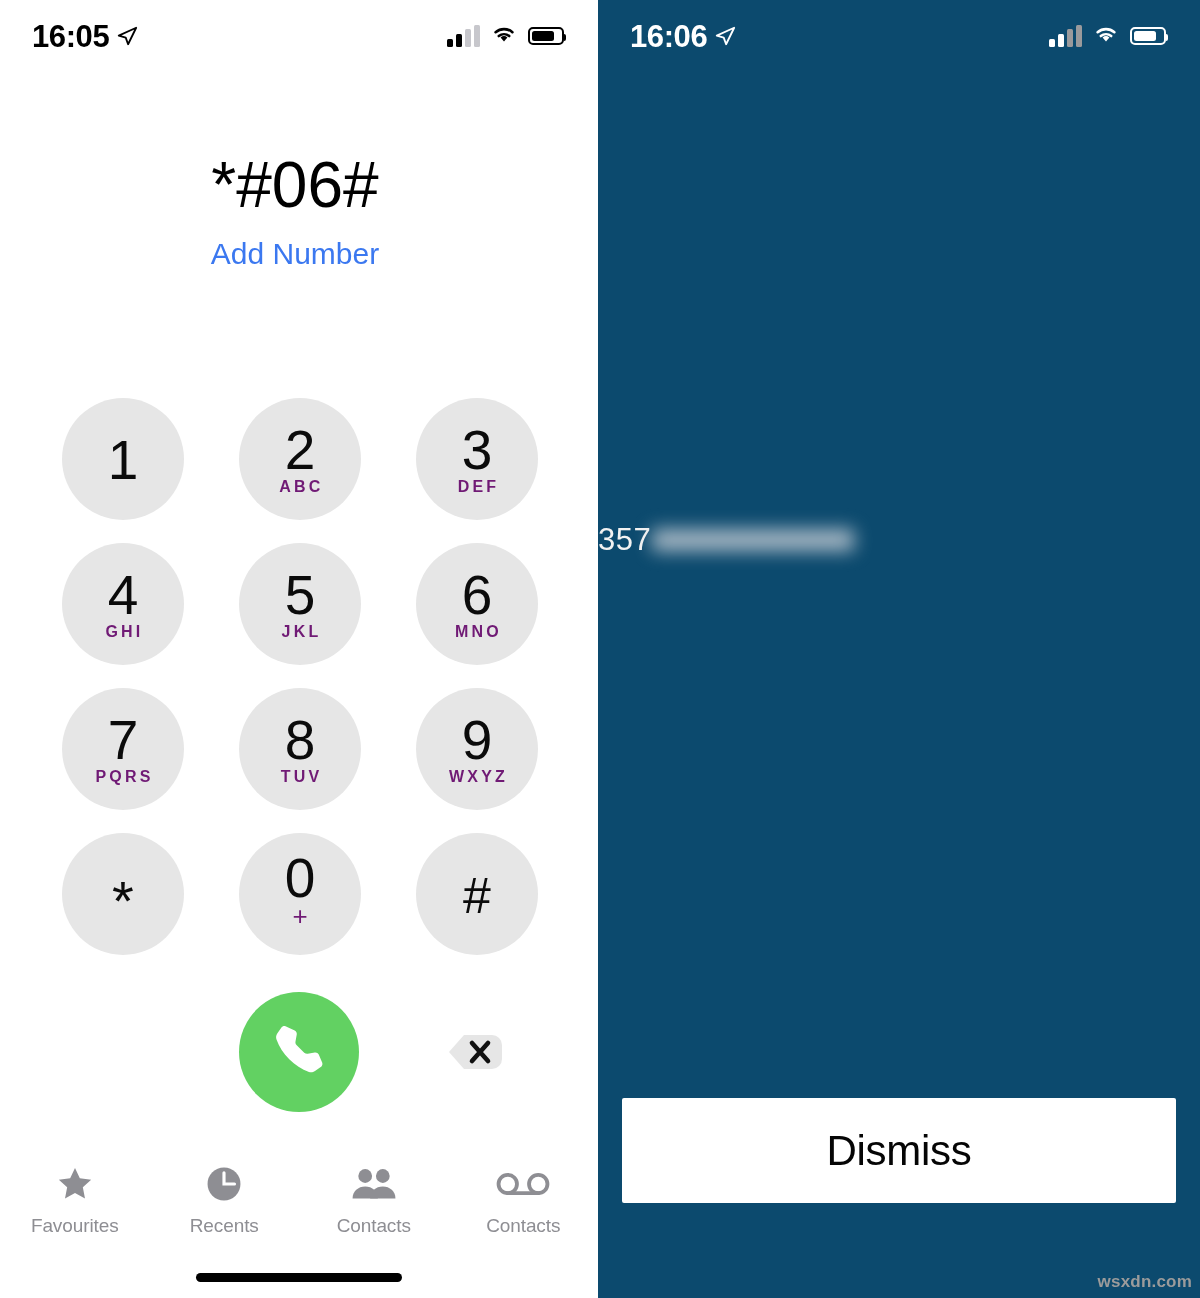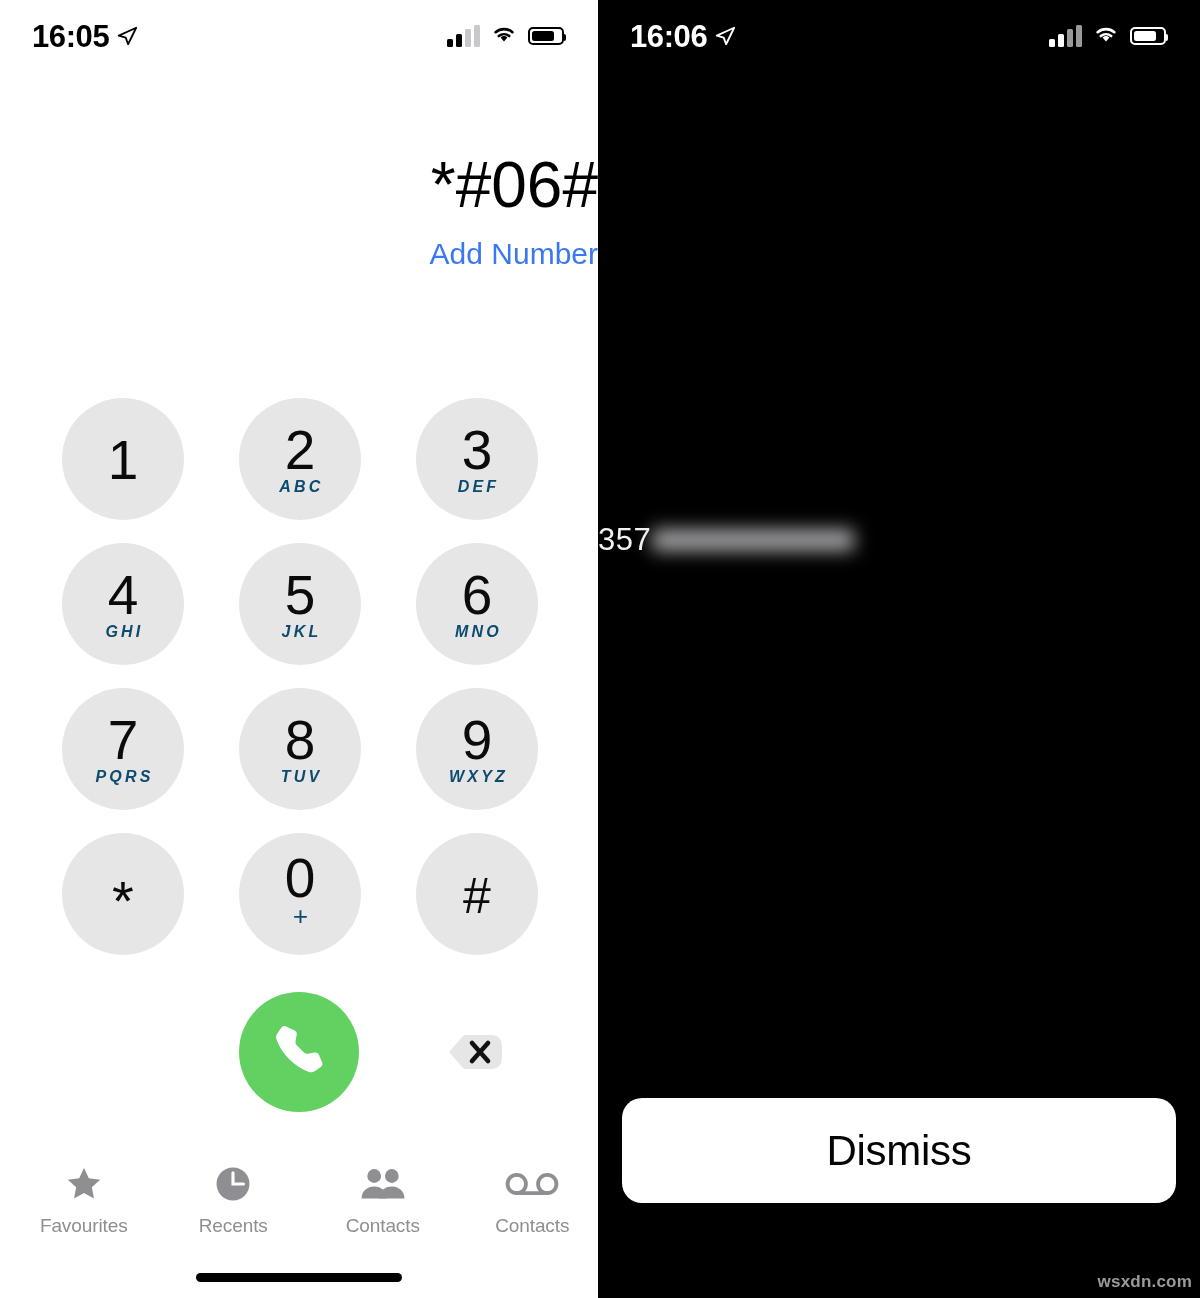--- a/index.html
+++ b/index.html
@@ -25,21 +25,21 @@
     position: relative;
     width: 598px;
     height: 1298px;
     background: #ffffff;
     flex: 0 0 598px;
   }
   .phone-right {
     position: relative;
     width: 602px;
     height: 1298px;
-    background: #000000;
+    background: #0c4a6e;
     flex: 0 0 602px;
   }
 
   
   .statusbar {
     position: absolute;
     top: 0; left: 0; right: 0;
     height: 72px;
     display: flex;
     align-items: center;
@@ -104,22 +104,22 @@
     top: 5px;
     width: 2.5px;
     height: 7px;
     border-radius: 0 2px 2px 0;
   }
 
   
   .dialed-wrap {
     position: absolute;
     top: 152px;
-    left: 0; right: 0;
-    text-align: right;
+    left: 0; right: 8px;
+    text-align: center;
   }
   .dialed-number {
     font-size: 64px;
     font-weight: 400;
     letter-spacing: 0px;
     color: #000000;
     line-height: 1.05;
     font-family: "Liberation Sans", sans-serif;
   }
   .add-number {
@@ -157,24 +157,23 @@
     font-size: 55px;
     line-height: 0.96;
     color: #0b0b0b;
     font-weight: 400;
     margin-top: 2px;
   }
   .key .letters {
     font-size: 16px;
     letter-spacing: 3.2px;
     font-weight: 700;
-    color: #0c4a6e;
+    color: #701a75;
     margin-top: 2px;
     margin-left: 3px;
-    font-style: italic;
   }
   .key.symbol .digit {
     font-size: 52px;
     margin-top: 0;
   }
   .key.star .digit { font-size: 56px; line-height: 1; margin-top: 14px;}
   .key.hash .digit { font-size: 50px; margin-top: 4px;}
   .key.zero .digit { font-size: 55px; margin-top: -4px;}
   .key.zero .letters { font-size: 26px; letter-spacing: 0; margin-top: -4px; margin-left:0; font-weight: 400;}
 
@@ -205,21 +204,21 @@
     height: 50px;
     display: flex;
     align-items: center;
     justify-content: center;
   }
 
   
   .tabbar {
     position: absolute;
     bottom: 52px;
-    left: 9px;
+    left: 0;
     width: 598px;
     display: flex;
     height: 84px;
     align-items: flex-start;
   }
   .tab {
     flex: 1 1 0;
     display: flex;
     flex-direction: column;
     align-items: center;
@@ -274,21 +273,21 @@
     filter: blur(9px);
     border-radius: 3px;
   }
   .dismiss-button {
     position: absolute;
     left: 24px;
     top: 1098px;
     width: 554px;
     height: 105px;
     background: #ffffff;
-    border-radius: 20px;
+    border-radius: 2px;
     display: flex;
     align-items: center;
     justify-content: center;
   }
   .dismiss-label {
     font-size: 42px;
     color: #050505;
     font-weight: 400;
     letter-spacing: -0.3px;
   }

